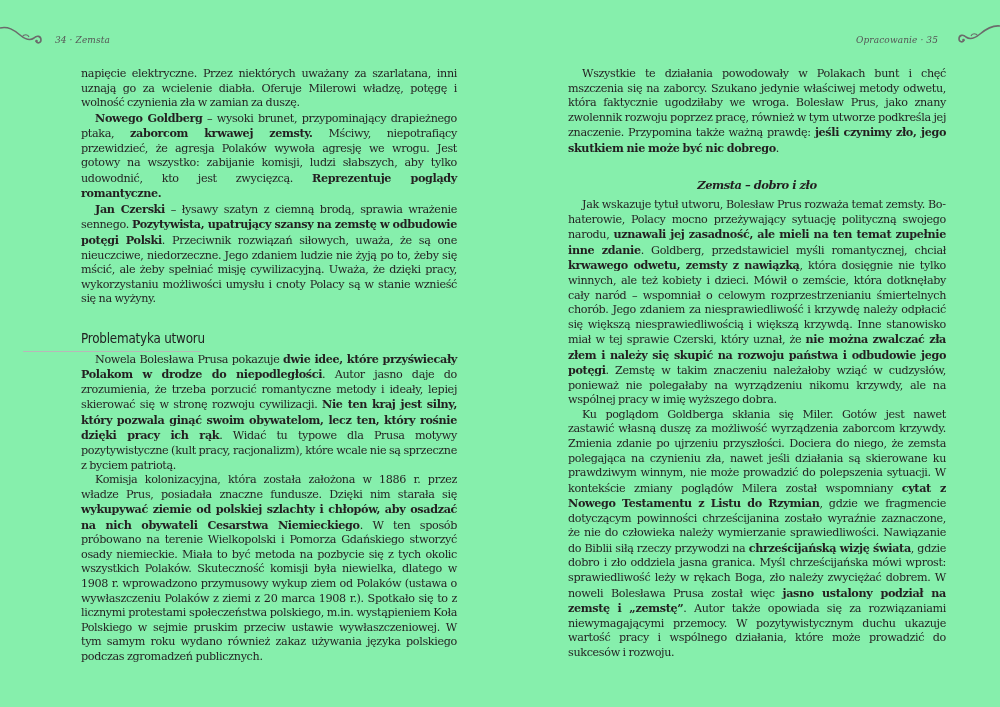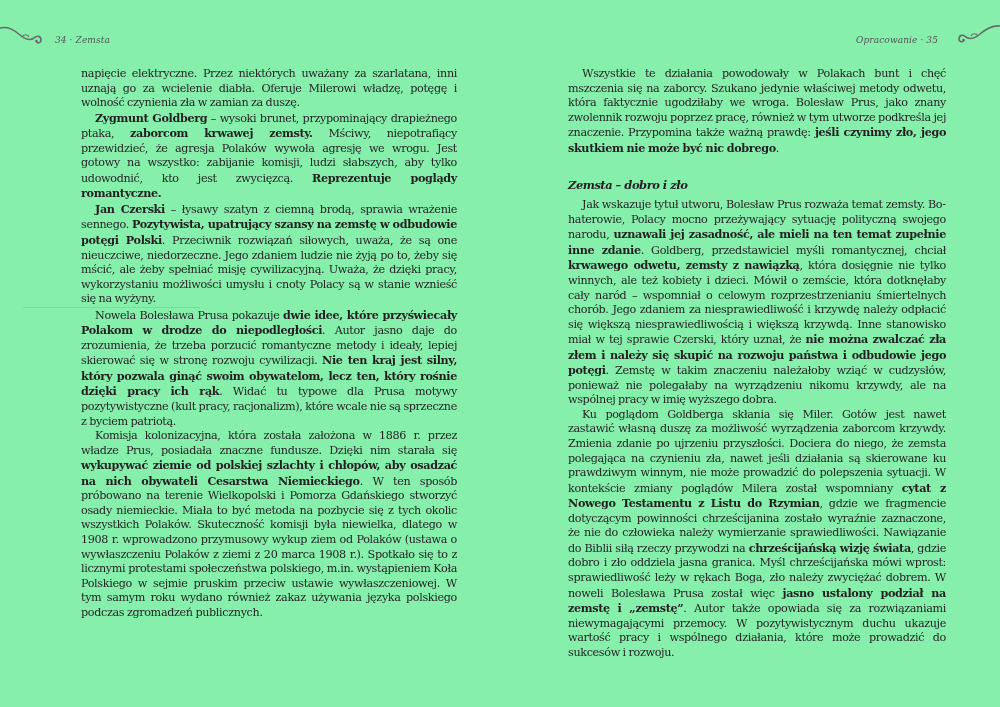--- a/index.html
+++ b/index.html
@@ -47,20 +47,21 @@
   }
   .section-rule {
     height: 1px; background: #b8b8b8;
     margin-left: -58px; width: 177px; margin-top: 0;
   }
   .subsection-title {
     font-family: "DejaVu Serif", serif;
     font-style: italic; font-weight: bold;
     font-size: 11.5px; margin: 12px 0 6px 0;
     letter-spacing: -0.5px;
+    text-align: center;
   }
   .right .subsection-title { margin-top: 22px; }
 </style>
 </head>
 <body>
 
 <div class="spread">
 
   <div class="page left">
     <div class="ornament">
@@ -68,23 +69,24 @@
         <path d="M0 6 C8 4, 14 8, 20 13 C26 18, 30 19, 34 16 C37 13, 41 14, 41 18 C41 21, 37 22, 36 19" fill="none" stroke="#6b6b6b" stroke-width="1.6"></path>
         <path d="M22 15 C24 12, 28 12, 29 15" fill="none" stroke="#6b6b6b" stroke-width="1.1"></path>
         <circle cx="36.5" cy="19" r="1.3" fill="#6b6b6b"></circle>
       </svg>
     </div>
     <div class="running-head">34 · Zemsta</div>
 
     <div class="text-col">
       <div>
           <p class="para no-indent"><span>napięcie elektryczne. Przez niektórych uważany za szarlatana, inni uznają go za wcielenie diabła. Oferuje Milerowi władzę, potęgę i wolność czynienia zła w zamian za duszę.</span></p>
-          <p class="para"><b>Zygmunt Goldberg</b><span> – wysoki brunet, przypominający drapieżnego ptaka, </span><b>zaborcom krwawej zemsty.</b><span> Mściwy, niepotrafiący przewidzieć, że agresja Polaków wywoła agresję we wrogu. Jest gotowy na wszystko: zabijanie komisji, ludzi słabszych, aby tylko udowodnić, kto jest zwycięzcą. </span><b>Reprezentuje poglądy romantyczne.</b></p>
+          <p class="para"><b>Nowego Goldberg</b><span> – wysoki brunet, przypominający drapieżnego ptaka, </span><b>zaborcom krwawej zemsty.</b><span> Mściwy, niepotrafiący przewidzieć, że agresja Polaków wywoła agresję we wrogu. Jest gotowy na wszystko: zabijanie komisji, ludzi słabszych, aby tylko udowodnić, kto jest zwycięzcą. </span><b>Reprezentuje poglądy romantyczne.</b></p>
           <p class="para"><b>Jan Czerski</b><span> – łysawy szatyn z ciemną brodą, sprawia wrażenie sennego. </span><b>Pozytywista, upatrujący szansy na zemstę w odbudowie potęgi Polski</b><span>. Przeciwnik rozwiązań siłowych, uważa, że są one nieuczciwe, niedorzeczne. Jego zdaniem ludzie nie żyją po to, żeby się mścić, ale żeby spełniać misję cywilizacyjną. Uważa, że dzięki pracy, wykorzystaniu możliwości umysłu i cnoty Polacy są w stanie wznieść się na wyżyny.</span></p>
         </div>
+      <div class="section-title">Problematyka utworu</div>
       <div class="section-rule"></div>
       <div>
           <p class="para"><span>Nowela Bolesława Prusa pokazuje </span><b>dwie idee, które przyświecały Polakom w drodze do niepodległości</b><span>. Autor jasno daje do zrozumienia, że trzeba porzucić romantyczne metody i ideały, lepiej skierować się w stronę rozwoju cywilizacji. </span><b>Nie ten kraj jest silny, który pozwala ginąć swoim obywatelom, lecz ten, który rośnie dzięki pracy ich rąk</b><span>. Widać tu typowe dla Prusa motywy pozytywistyczne (kult pracy, racjonalizm), które wcale nie są sprzeczne z byciem patriotą.</span></p>
           <p class="para"><span>Komisja kolonizacyjna, która została założona w 1886 r. przez władze Prus, posiadała znaczne fundusze. Dzięki nim starała się </span><b>wykupywać ziemie od polskiej szlachty i chłopów, aby osadzać na nich obywateli Cesarstwa Niemieckiego</b><span>. W ten sposób próbowano na terenie Wielkopolski i Pomorza Gdańskiego stworzyć osady niemieckie. Miała to być metoda na pozbycie się z tych okolic wszystkich Polaków. Skuteczność komisji była niewielka, dlatego w 1908 r. wprowadzono przymusowy wykup ziem od Polaków (ustawa o wywłaszczeniu Polaków z ziemi z 20 marca 1908 r.). Spotkało się to z licznymi protestami społeczeństwa polskiego, m.in. wystąpieniem Koła Pol­skiego w sejmie pruskim przeciw ustawie wywłaszczeniowej. W tym samym roku wydano również zakaz używania języka polskiego podczas zgromadzeń publicznych.</span></p>
         </div>
     </div>
   </div>
 
   <div class="page right">
     <div class="ornament">

